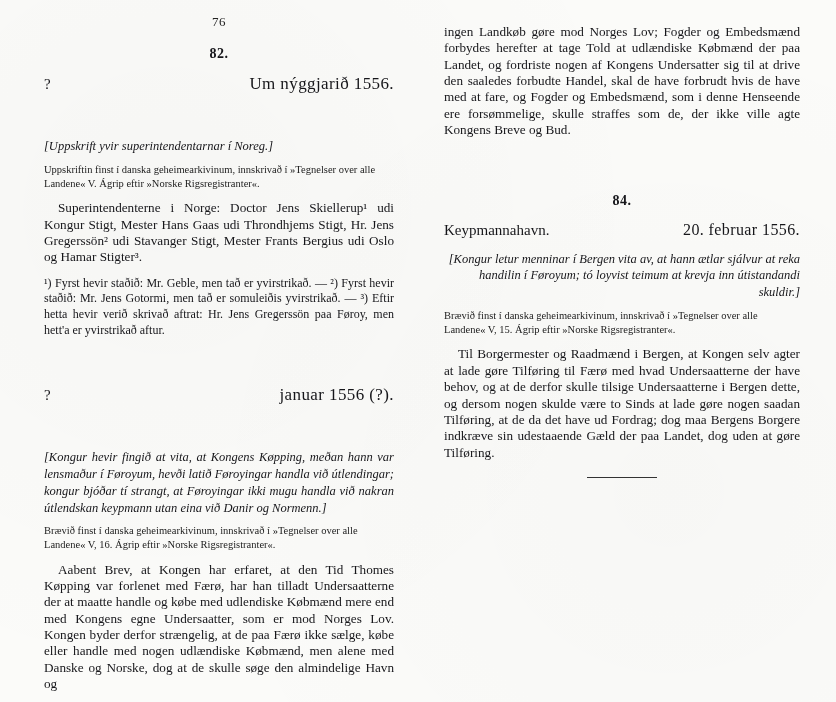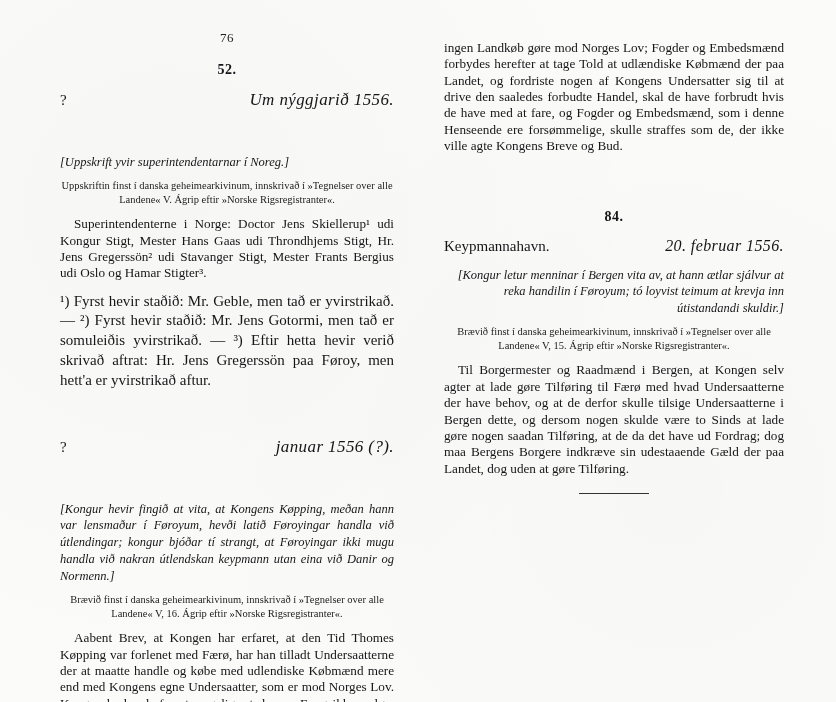--- a/index.html
+++ b/index.html
@@ -16,21 +16,21 @@
   }
   .page {
     position: relative;
     width: 836px;
     height: 702px;
     background:
       radial-gradient(circle at 20% 30%, rgba(0,0,0,0.018) 0%, rgba(0,0,0,0) 60%),
       radial-gradient(circle at 80% 70%, rgba(0,0,0,0.015) 0%, rgba(0,0,0,0) 60%),
       #fbfbf9;
     box-sizing: border-box;
-    padding: 16px;
+    padding: 0;
   }
   .columns {
     display: flex;
     flex-direction: row;
     height: 100%;
     box-sizing: border-box;
     padding: 14px 18px 10px 18px;
   }
   .col {
     width: 50%;
@@ -63,21 +63,20 @@
     font-size: 17px;
     margin: 0 0 12px 0;
   }
   .headline .left {
     font-size: 15px;
   }
   .headline .right {
     font-weight: normal;
     letter-spacing: 0.4px;
     font-size: 17px;
-    font-style: italic;
   }
   .headline .right.small {
     font-size: 16px;
   }
 
   .italic-note {
     font-style: italic;
     font-size: 12.5px;
     line-height: 1.35;
     margin: 0 0 8px 0;
@@ -88,36 +87,36 @@
   .italic-note.block {
     text-align: justify;
     text-indent: 0;
     margin-top: 44px;
   }
 
   .source {
     font-size: 10.5px;
     line-height: 1.3;
     margin: 0 0 10px 0;
-    text-align: center;
+    text-align: left;
     color: #1c1c1c;
   }
 
   p.body {
     font-size: 13.2px;
     line-height: 1.24;
     text-align: justify;
     margin: 10px 0 8px 0;
     text-indent: 14px;
     hyphens: none;
   }
   p.body.noindent { text-indent: 0; }
 
   .footnotes {
-    font-size: 15px;
+    font-size: 12px;
     line-height: 1.32;
     text-align: justify;
     margin-top: 10px;
   }
 
   .rule {
     width: 78px;
     height: 1px;
     background: #333;
     margin: 16px auto 14px auto;
@@ -129,21 +128,21 @@
 </style>
 </head>
 <body>
 
 <div class="page">
   <div class="columns">
 
     <div class="col col-left">
       <div class="folio">76</div>
 
-      <div class="secnum">52.</div>
+      <div class="secnum">82.</div>
       <div class="headline">
         <span class="left">?</span>
         <span class="right">Um nýggjarið 1556.</span>
       </div>
       <div class="italic-note block">[Uppskrift yvir superintendentarnar í Noreg.]</div>
       <div class="source">Uppskriftin finst í danska geheimearkivinum, innskrivað í »Tegnelser over alle Landene« V. Ágrip eftir »Norske Rigsregistranter«.</div>
       <p class="body">Superintendenterne i Norge: Doctor Jens Skiellerup¹ udi Kongur Stigt, Mester Hans Gaas udi Throndhjems Stigt, Hr. Jens Gregerssön² udi Stavanger Stigt, Mester Frants Bergius udi Oslo og Hamar Stigter³.</p>
       <div class="footnotes">¹) Fyrst hevir staðið: Mr. Geble, men tað er yvirstrikað. — ²) Fyrst hevir staðið: Mr. Jens Gotormi, men tað er somuleiðis yvirstrikað. — ³) Eftir hetta hevir verið skrivað aftrat: Hr. Jens Gregerssön paa Føroy, men hett'a er yvirstrikað aftur.</div>
 
       <div class="spacer-lg"></div>

